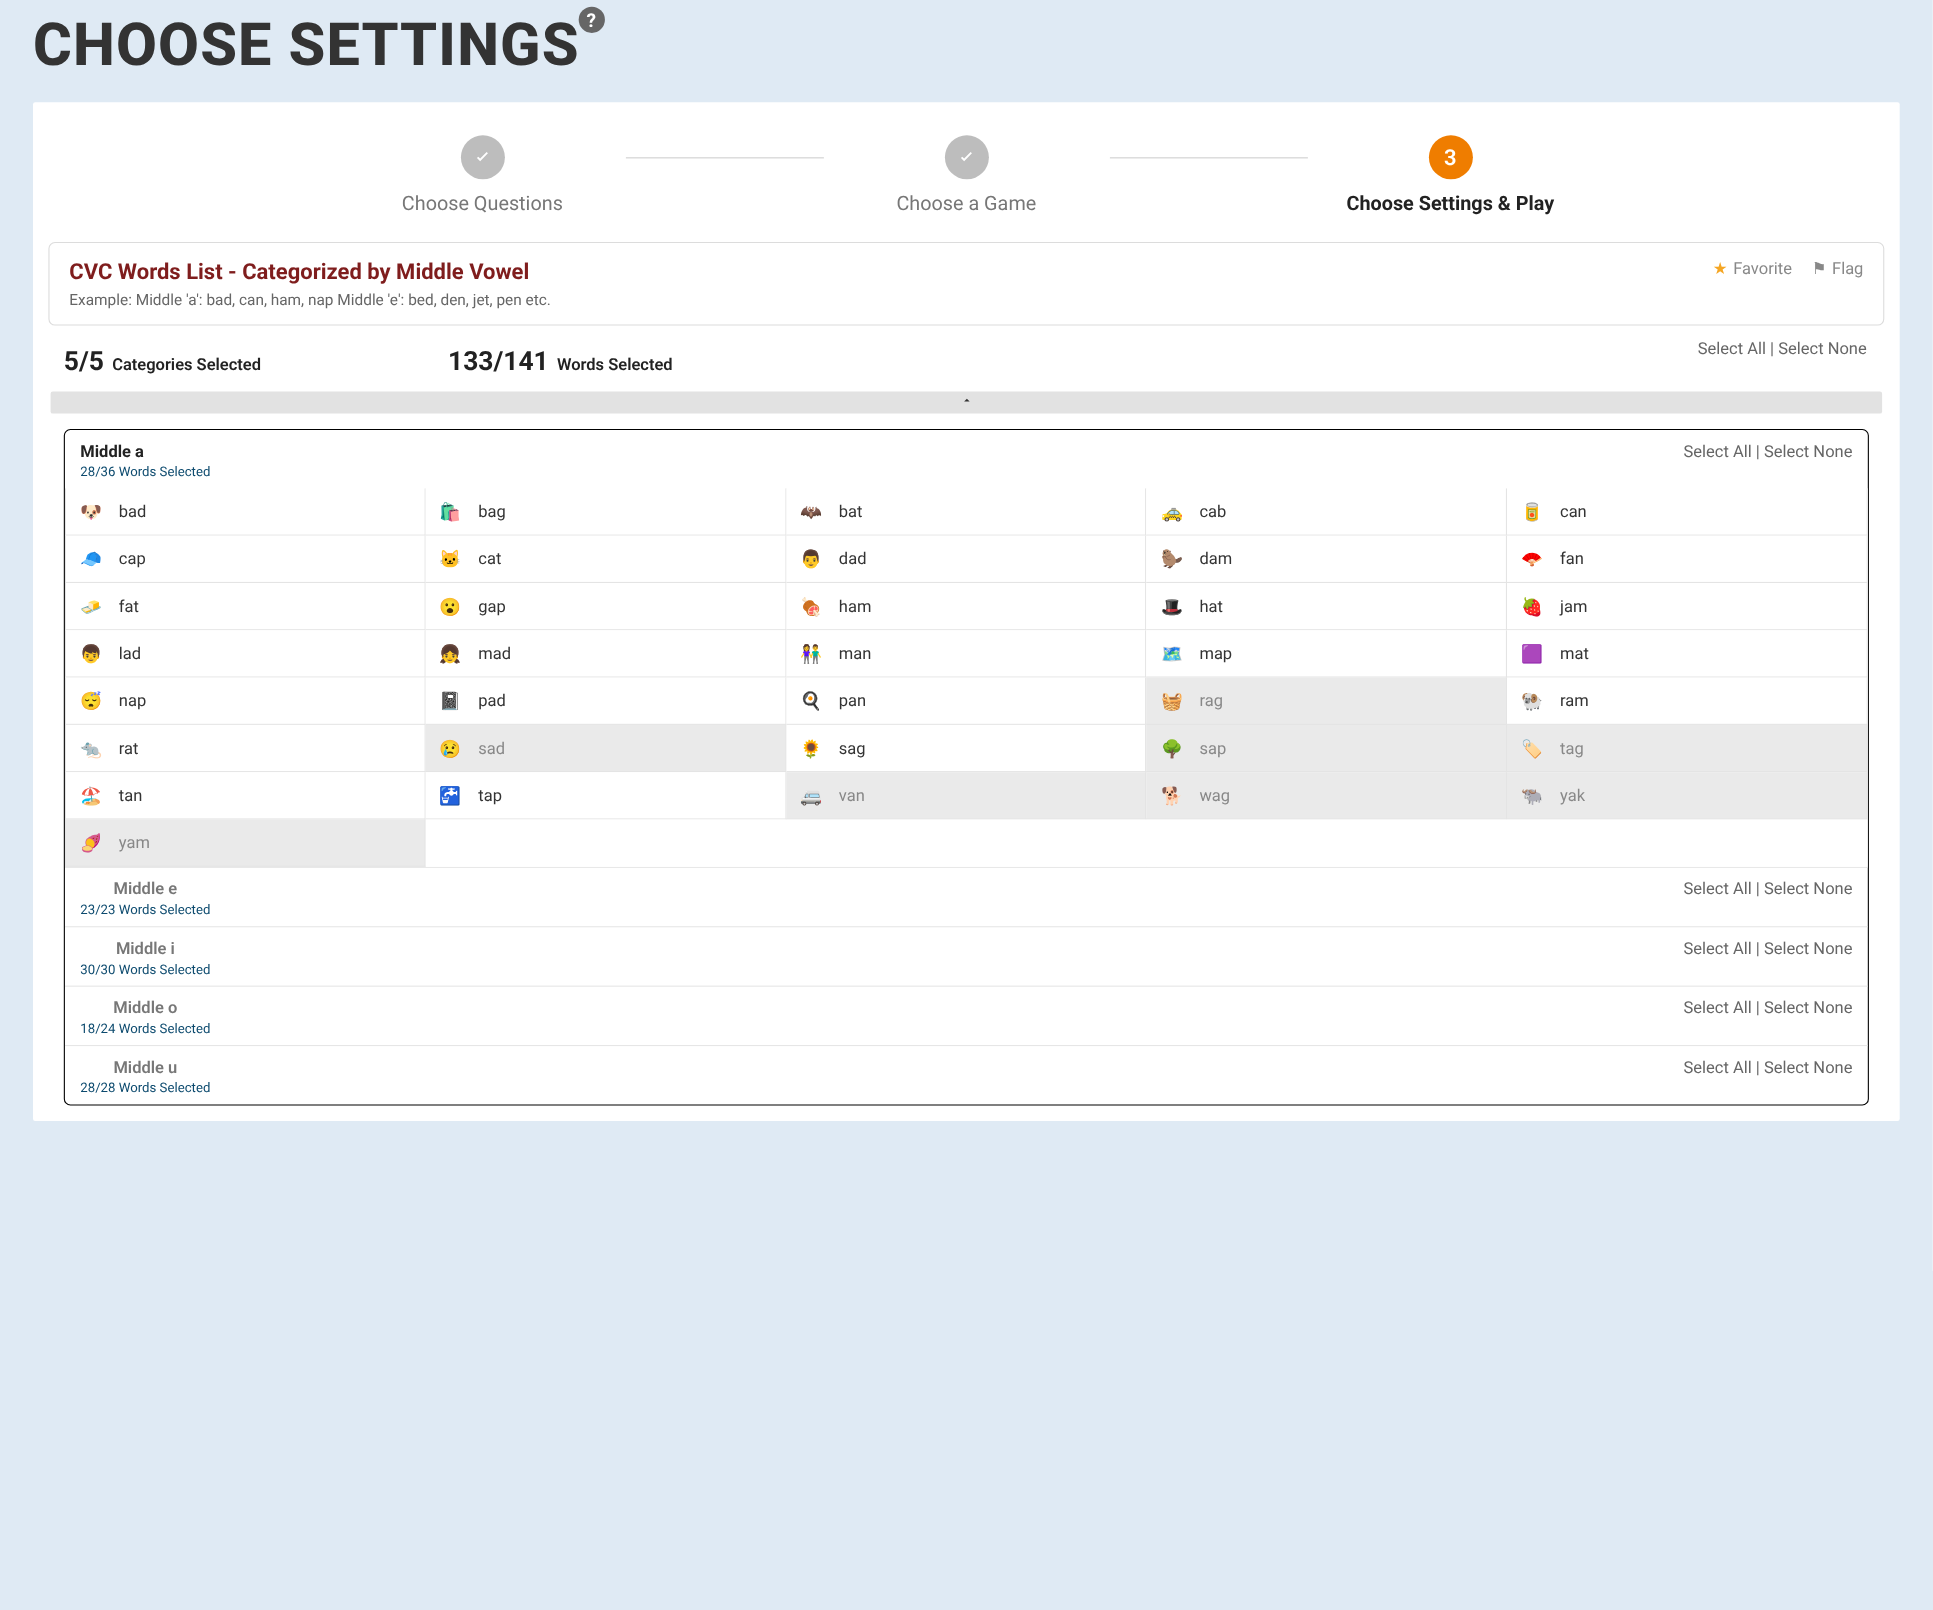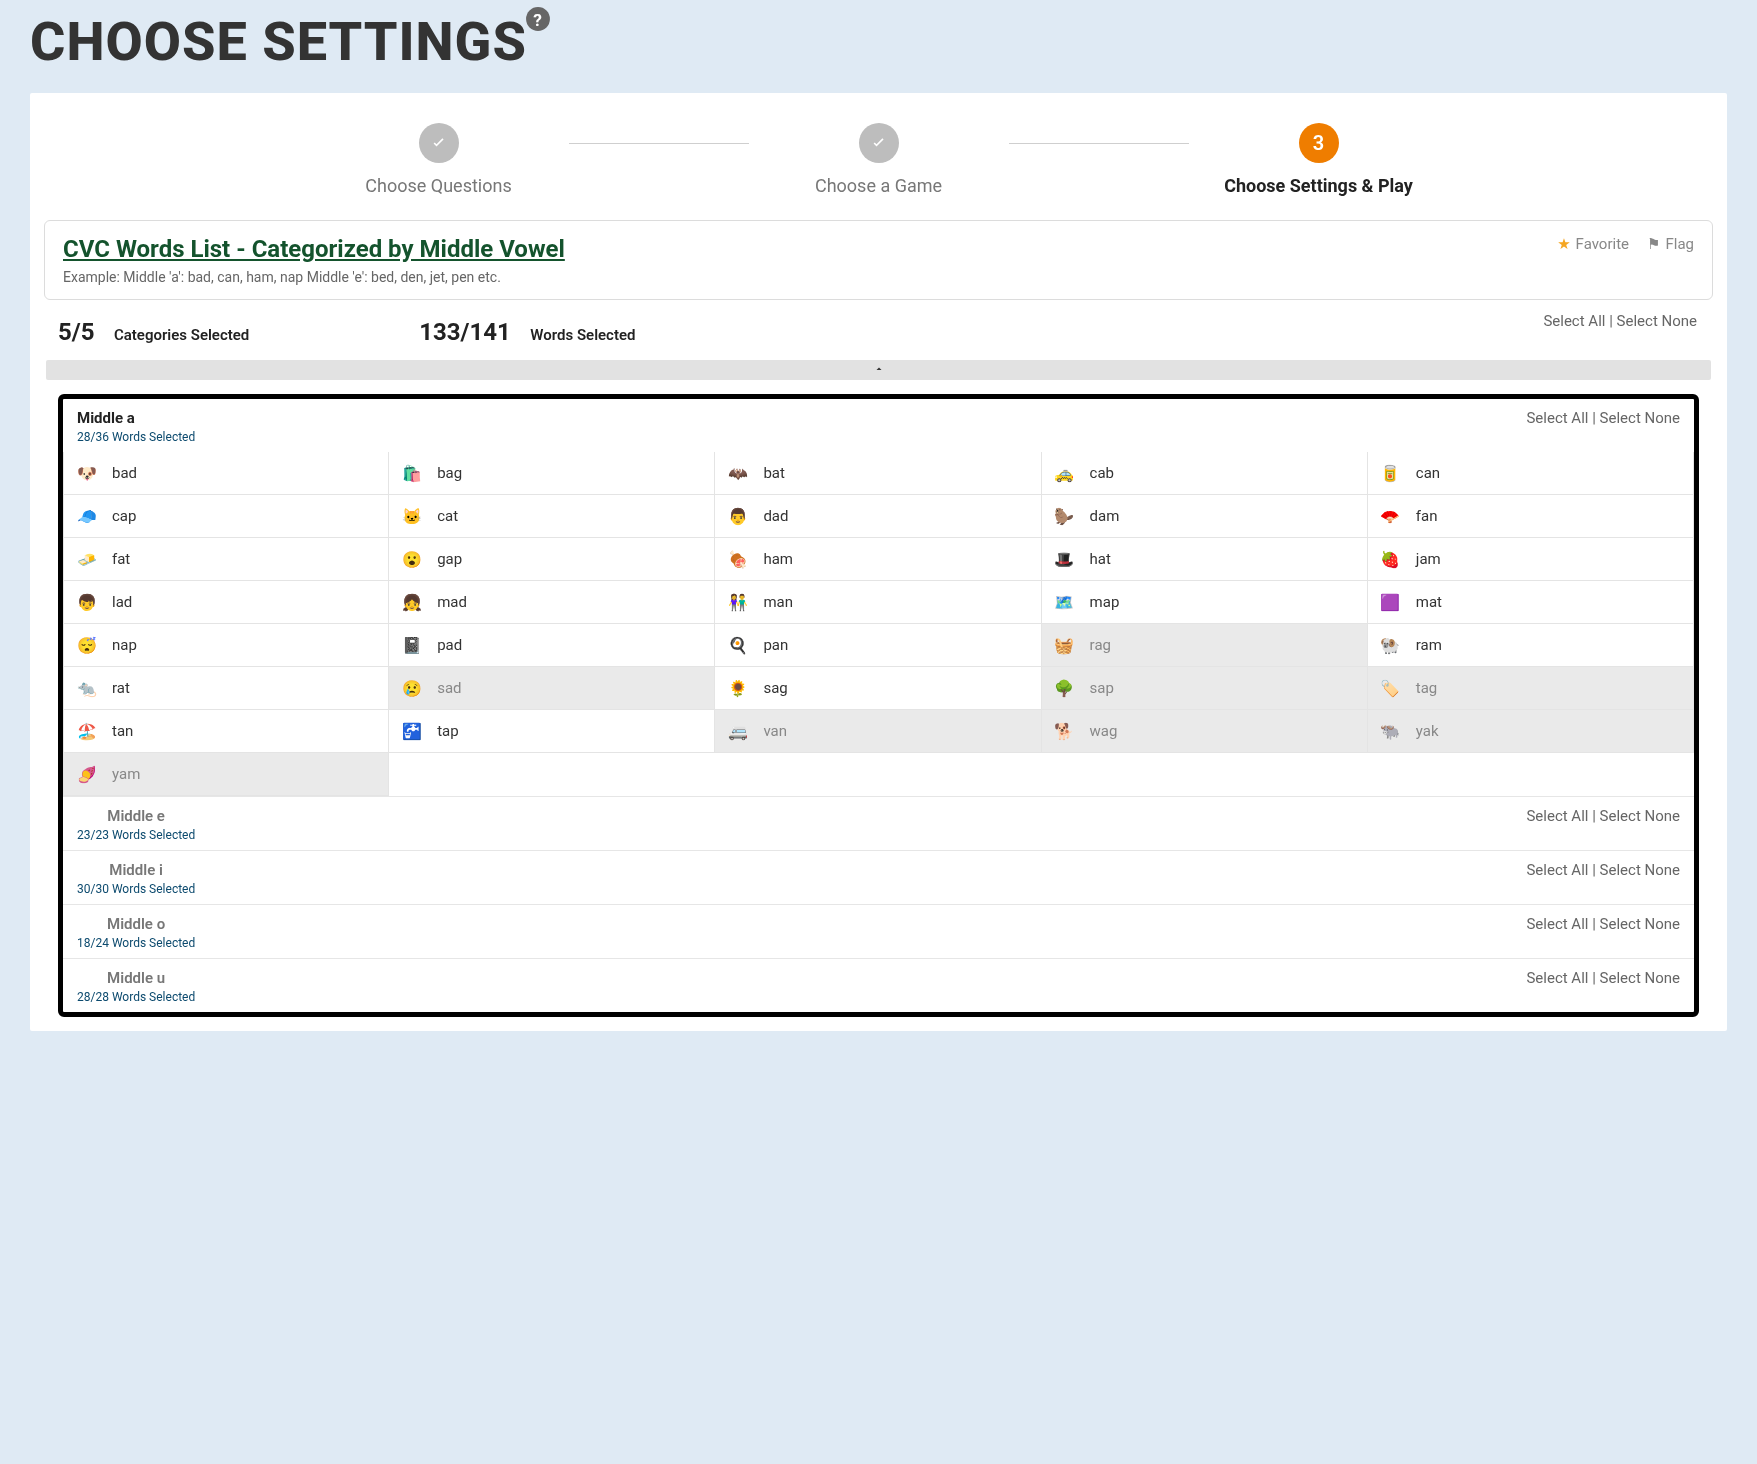--- a/index.html
+++ b/index.html
@@ -77,25 +77,24 @@
   }
   .info-card {
     border: 1px solid #dcdcdc;
     border-radius: 6px;
     padding: 14px 18px;
     display: flex;
     justify-content: space-between;
     align-items: flex-start;
   }
   .info-title {
-    font-size: 24px;
+    font-size: 20px;
     font-weight: 700;
-    color: #14532d;
+    color: #7f1d1d;
     margin-bottom: 6px;
-    text-decoration: underline;
   }
   .info-example {
     font-size: 14px;
     color: #666;
   }
   .info-actions {
     display: flex;
     gap: 18px;
     color: #888;
     font-size: 15px;
@@ -117,42 +116,42 @@
   }
   .count-big {
     font-size: 24px;
     font-weight: 700;
     color: #222;
   }
   .count-label {
     font-size: 15px;
     font-weight: 600;
     color: #222;
-    margin-left: 16px;
+    margin-left: 4px;
   }
   .global-select {
     position: absolute;
     right: 16px;
     top: 12px;
     color: #666;
     font-size: 15px;
   }
   .global-select .link { cursor: pointer; }
   .collapse-bar {
     background: #e2e2e2;
     height: 20px;
     display: flex;
     align-items: center;
     justify-content: center;
     cursor: pointer;
     border-radius: 2px;
     margin: 0 2px;
   }
   .words-panel {
-    border: 5px solid #000000;
+    border: 1px solid #000000;
     border-radius: 6px;
     margin: 14px 14px 0 14px;
     overflow: hidden;
   }
   .cat-header {
     padding: 10px 14px 8px 14px;
     display: flex;
     justify-content: space-between;
     align-items: flex-start;
     border-top: 1px solid #e6e6e6;

